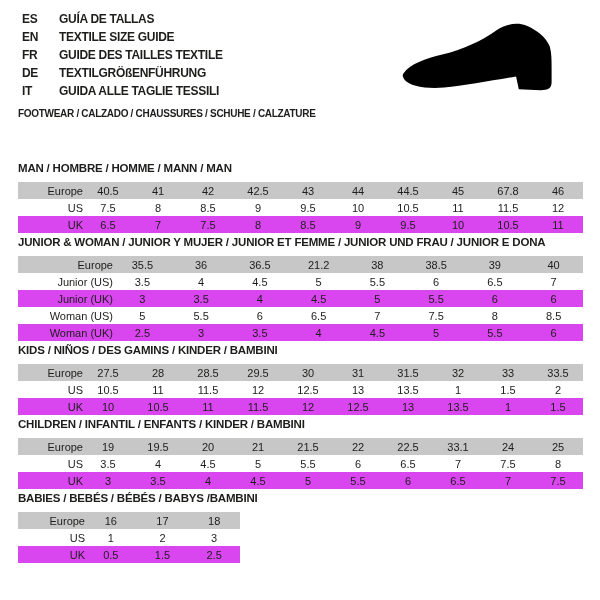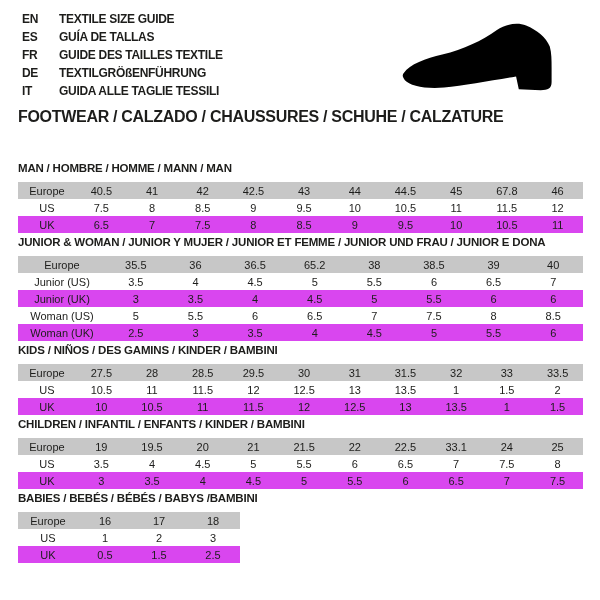--- a/index.html
+++ b/index.html
@@ -15,53 +15,53 @@
   .lang-block { position:absolute; top:10px; left:22px; }
   .lang-row { display:flex; font-weight:bold; font-size:12px; line-height:18px; letter-spacing:-0.3px; }
   .lang-code { width:37px; flex:0 0 37px; }
 
   
   .shoe { position:absolute; top:20px; left:392px; width:188px; height:82px; }
 
   
   .footwear-title {
     position:absolute; top:108px; left:18px;
-    font-weight:bold; font-size:16px; letter-spacing:-0.3px;
+    font-weight:bold; font-size:10px; letter-spacing:-0.3px;
   }
 
   
   .sections { position:absolute; top:161px; left:18px; width:565px; }
   .section { margin-bottom:2px; }
   .section-title {
     margin:0 0 7px 0; font-size:11.5px; font-weight:bold;
     letter-spacing:-0.2px; line-height:14px;
   }
   table { border-collapse:collapse; width:100%; font-size:11px; color:#1d1d1b; table-layout:fixed; }
   td { height:17px; padding:0; text-align:center; white-space:nowrap; }
-  td.lbl { text-align:center; }
+  td.lbl { text-align:right; padding-left:7px; }
   tr.r0 { background:#c7c7c7; }
   tr.r2, tr.r4 { background:#d946ef; }
   table.t-man td.lbl, table.t-kids td.lbl, table.t-children td.lbl { width:58px; }
   table.t-junior td.lbl { width:88px; }
   table.t-babies { width:222px; }
   table.t-babies td.lbl { width:60px; }
 </style>
 </head>
 <body>
 
 <div class="page">
 
   <div class="lang-block">
     <div class="lang-row">
+      <span class="lang-code">ES</span>
+      <span>GUÍA DE TALLAS</span>
+    </div>
+    <div class="lang-row">
       <span class="lang-code">EN</span>
       <span>TEXTILE SIZE GUIDE</span>
-    </div>
-    <div class="lang-row">
-      <span class="lang-code">ES</span>
-      <span>GUÍA DE TALLAS</span>
     </div>
     <div class="lang-row">
       <span class="lang-code">FR</span>
       <span>GUIDE DES TAILLES TEXTILE</span>
     </div>
     <div class="lang-row">
       <span class="lang-code">DE</span>
       <span>TEXTILGRÖßENFÜHRUNG</span>
     </div>
     <div class="lang-row">
@@ -139,21 +139,21 @@
 
     <div class="section">
       <h2 class="section-title">JUNIOR &amp; WOMAN / JUNIOR Y MUJER / JUNIOR ET FEMME / JUNIOR UND FRAU / JUNIOR E DONA</h2>
       <table class="t-junior">
         <tbody>
             <tr class="r0">
               <td class="lbl">Europe</td>
               <td>35.5</td>
               <td>36</td>
               <td>36.5</td>
-              <td>65.2</td>
+              <td>21.2</td>
               <td>38</td>
               <td>38.5</td>
               <td>39</td>
               <td>40</td>
             </tr>
             <tr class="r1">
               <td class="lbl">Junior (US)</td>
               <td>3.5</td>
               <td>4</td>
               <td>4.5</td>

